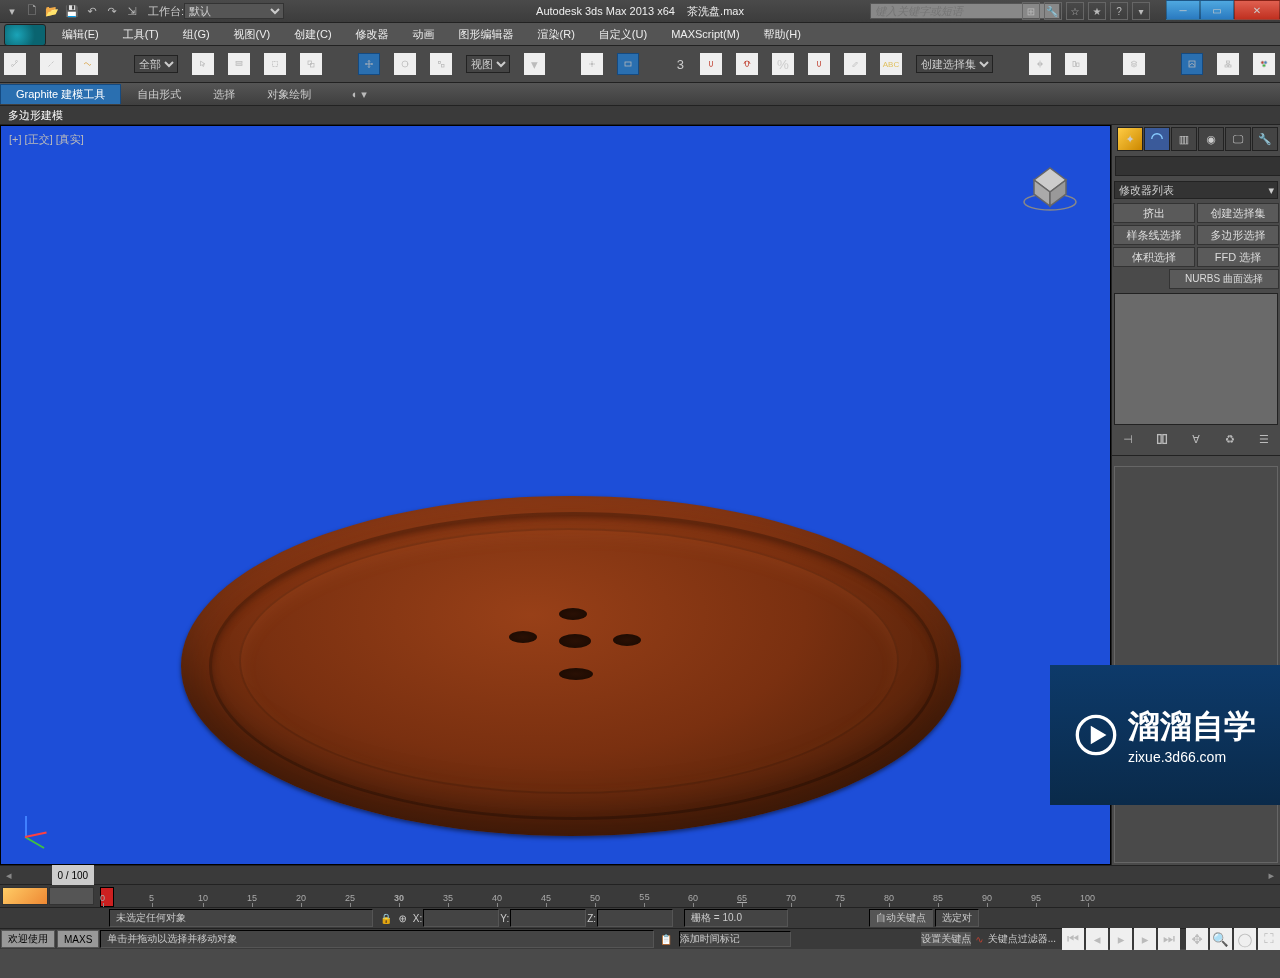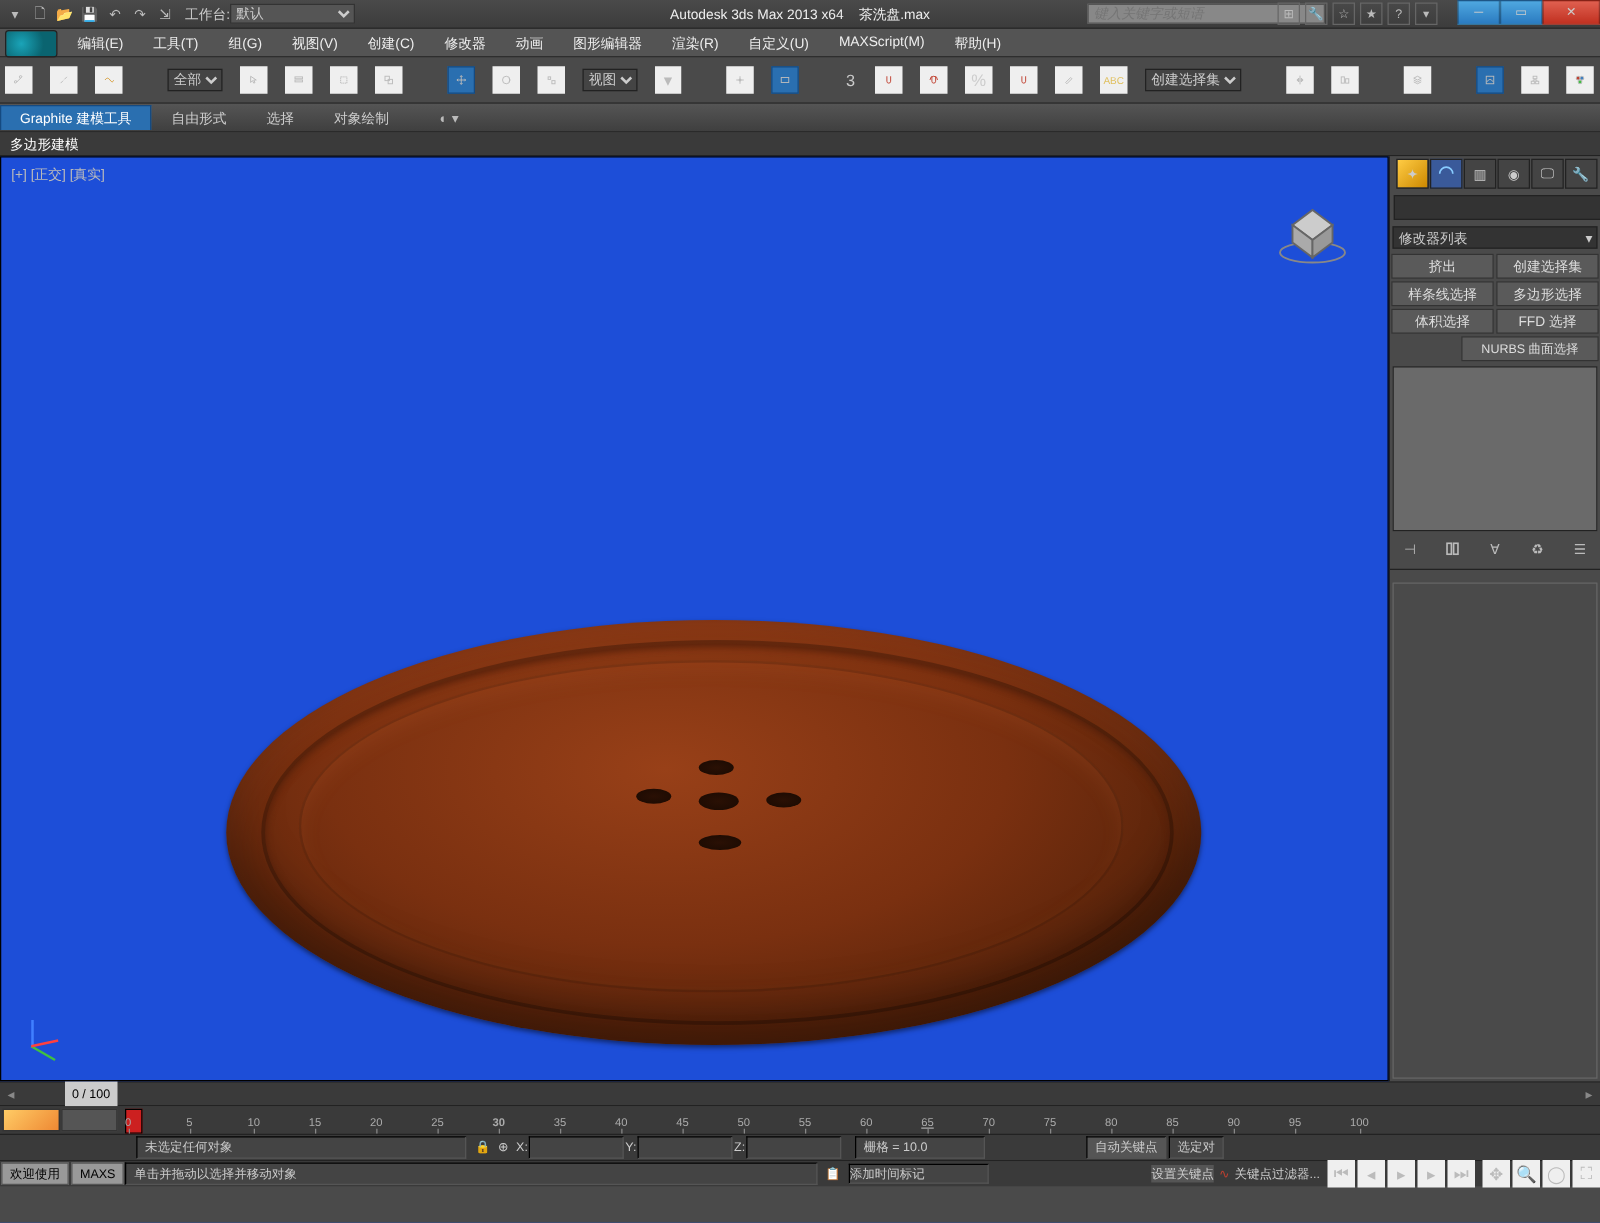--- a/index.html
+++ b/index.html
@@ -385,20 +385,32 @@
           </svg>
         </span>
       <span class="t">∀</span>
       <span class="t">♻</span>
       <span class="t">☰</span>
     </div>
     <div style="height:1px;background:#222;margin:4px 0"></div>
     <div class="mod-params"></div>
   </div>
 
+  <div class="watermark">
+    <div style="display:flex;align-items:center;gap:10px">
+      <svg width="44" height="44" viewBox="0 0 40 40">
+          <circle cx="20" cy="20" r="17" stroke="#fff" stroke-width="3" fill="none"></circle>
+          <path d="M16 13 v14 l12 -7 z" fill="#fff"></path>
+        </svg>
+      <div>
+        <div class="big">溜溜自学</div>
+        <div class="sm">zixue.3d66.com</div>
+      </div>
+    </div>
+  </div>
 </div>
 
 <div class="timeslider">
   <span style="margin-left:6px;color:#888">◂</span>
   <div class="lbl">0 / 100</div>
   <span style="margin-left:auto;margin-right:6px;color:#888">▸</span>
 </div>
 
 <div class="timeruler">
   <div style="display:flex;width:92px;padding-left:2px;gap:1px">
@@ -411,21 +423,21 @@
       <div class="tick" style="left: 5%;">5</div>
       <div class="tick" style="left: 10%;">10</div>
       <div class="tick" style="left: 15%;">15</div>
       <div class="tick" style="left: 20%;">20</div>
       <div class="tick" style="left: 25%;">25</div>
       <div class="tick" style="left: 30%; font-weight: bold;">30</div>
       <div class="tick" style="left: 35%;">35</div>
       <div class="tick" style="left: 40%;">40</div>
       <div class="tick" style="left: 45%;">45</div>
       <div class="tick" style="left: 50%;">50</div>
-      <div class="tick" style="left: 55%;">55</div>
+      <div class="tick" style="left: 55%; font-family: Liberation Mono, monospace;">55</div>
       <div class="tick" style="left: 60%;">60</div>
       <div class="tick" style="left: 65%; text-decoration: underline;">65</div>
       <div class="tick" style="left: 70%;">70</div>
       <div class="tick" style="left: 75%;">75</div>
       <div class="tick" style="left: 80%;">80</div>
       <div class="tick" style="left: 85%;">85</div>
       <div class="tick" style="left: 90%;">90</div>
       <div class="tick" style="left: 95%;">95</div>
       <div class="tick" style="left: 100%;">100</div>
     </div>

